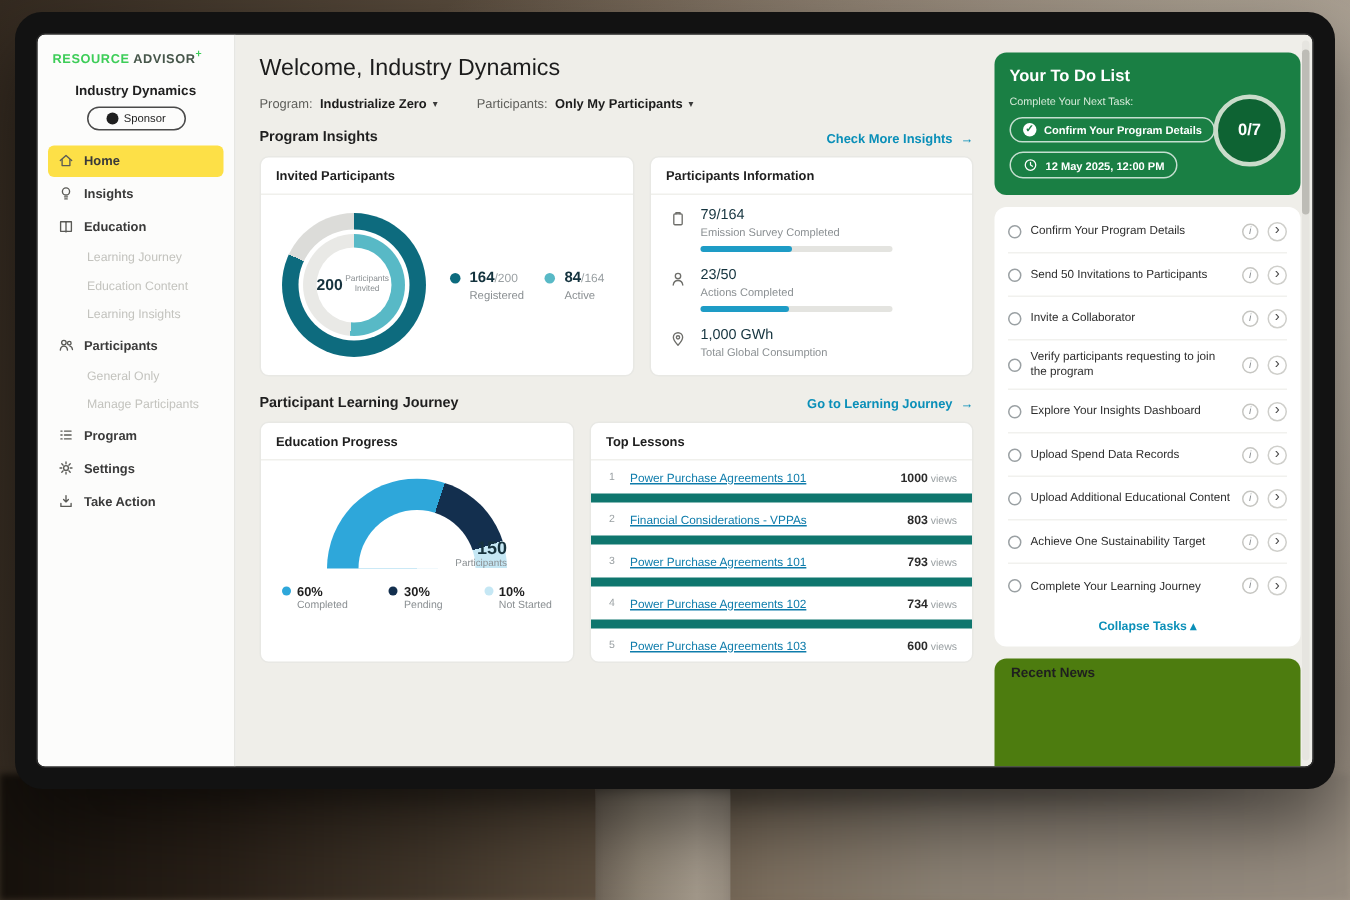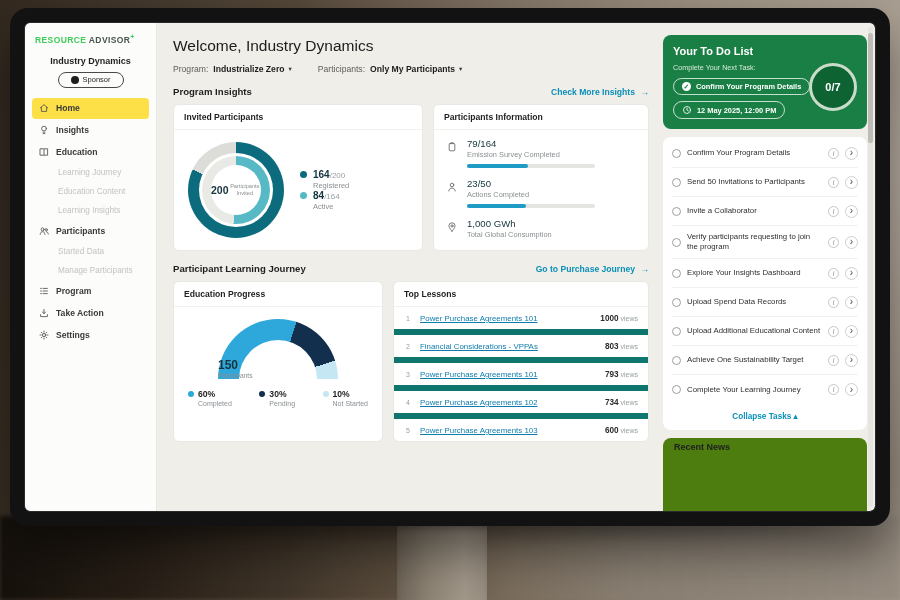--- a/index.html
+++ b/index.html
@@ -56,21 +56,21 @@
   .invited{flex:0 0 250px}
   .inv-body{display:flex;align-items:center;padding:12px 10px}
   .donut{position:relative;width:96px;height:96px;margin-left:4px}
   .ring{position:absolute;border-radius:50%}
   .r1{inset:0}
   .h1{inset:11px;background:#fff}
   .r2{inset:14px}
   .h2c{inset:23px;background:#fff;display:flex;flex-direction:row;align-items:center;justify-content:center;text-align:center}
   .d-val{font-size:10.5px;font-weight:bold;color:#17333e}
   .d-lab{font-size:5.6px;color:#8a8f92;line-height:1.25;width:40px}
-  .leg{display:flex;flex-direction:column;gap:0;justify-content:center;margin-left:16px}
+  .leg{display:flex;flex-direction:row;gap:14px;justify-content:center;margin-left:16px}
   .leg-item{display:flex;align-items:flex-start;gap:6px}
   .leg-dot{width:7px;height:7px;border-radius:50%;margin-top:2px;flex-shrink:0}
   .leg-val{font-size:10px;font-weight:bold;color:#14333e}
   .leg-val span{font-size:8px;color:#9aa0a3;font-weight:normal}
   .leg-lab{font-size:7.5px;color:#8a8f92;margin-top:1px}
 
   
   .pinfo{flex:1}
   .info-row{display:flex;gap:9px;padding:8px 12px 2px;align-items:flex-start}
   .info-icon{width:12px;height:12px;color:#6e6e6a;margin-top:1px;flex-shrink:0}
@@ -78,21 +78,21 @@
   .info-val{font-size:9.6px;font-weight:normal;color:#14333e}
   .info-lab{font-size:7.4px;color:#8a8f92;margin-top:1px}
   .bar{width:128px;height:4px;background:#e4e4e0;border-radius:2px;margin-top:5px}
   .bar i{display:block;height:100%;border-radius:2px}
 
   
   .edu{flex:0 0 210px}
   .gauge{position:relative;width:120px;height:60px;overflow:hidden;margin:12px auto 0}
   .gauge .disc{position:absolute;width:120px;height:120px;border-radius:50%}
   .gauge .hole{position:absolute;left:21px;top:21px;width:78px;height:78px;border-radius:50%;background:#fff}
-  .g-center{position:absolute;left:0;right:0;bottom:0;text-align:left}
+  .g-center{position:absolute;left:0;right:0;bottom:0;text-align:right}
   .g-val{font-size:12px;font-weight:bold;color:#17333e}
   .g-lab{font-size:6.6px;color:#8a8f92}
   .glegend{display:flex;justify-content:space-between;padding:10px 14px 0}
   .gl-item{display:flex;gap:4px;align-items:flex-start}
   .gl-dot{width:6px;height:6px;border-radius:50%;margin-top:2px;flex-shrink:0}
   .gl-pct{font-size:8.6px;font-weight:bold;color:#1f1f1f}
   .gl-lab{font-size:7px;color:#8a8f92;margin-top:1px}
 
   
   .lessons{flex:1}
@@ -195,50 +195,50 @@
               <svg viewBox="0 0 12 12" fill="none" stroke="currentColor" stroke-width="0.9" stroke-linecap="round" stroke-linejoin="round">
                 <circle cx="4.6" cy="4.4" r="1.5"></circle>
                 <path d="M2.2 9.4c.2-1.8 1.1-2.7 2.4-2.7s2.2.9 2.4 2.7"></path>
                 <circle cx="8.2" cy="4.8" r="1.2"></circle>
                 <path d="M8.6 6.8c1 .2 1.5 1 1.7 2.2"></path>
               </svg>
             </span>
             <span class="mi-label">Participants</span>
           </div>
           <div class="menu-item indent">
-            <span class="mi-label">Started Data</span>
+            <span class="mi-label">General Only</span>
           </div>
           <div class="menu-item indent">
             <span class="mi-label">Manage Participants</span>
           </div>
           <div class="menu-item">
             <span class="mi-icon">
               <svg viewBox="0 0 12 12" fill="none" stroke="currentColor" stroke-width="0.9" stroke-linecap="round" stroke-linejoin="round">
                 <path d="M2.6 3.4h.8M5 3.4h4.4M2.6 6h.8M5 6h4.4M2.6 8.6h.8M5 8.6h4.4"></path>
               </svg>
             </span>
             <span class="mi-label">Program</span>
           </div>
           <div class="menu-item">
             <span class="mi-icon">
               <svg viewBox="0 0 12 12" fill="none" stroke="currentColor" stroke-width="0.9" stroke-linecap="round" stroke-linejoin="round">
+                <circle cx="6" cy="6" r="1.6"></circle>
+                <path d="M6 2v1.2M6 8.8V10M2 6h1.2M8.8 6H10M3.2 3.2l.9.9M7.9 7.9l.9.9M8.8 3.2l-.9.9M4.1 7.9l-.9.9"></path>
+              </svg>
+            </span>
+            <span class="mi-label">Settings</span>
+          </div>
+          <div class="menu-item">
+            <span class="mi-icon">
+              <svg viewBox="0 0 12 12" fill="none" stroke="currentColor" stroke-width="0.9" stroke-linecap="round" stroke-linejoin="round">
                 <path d="M6 2.4v4.2M4.4 5 6 6.6 7.6 5"></path>
                 <path d="M2.6 7.6v2h6.8v-2"></path>
               </svg>
             </span>
             <span class="mi-label">Take Action</span>
-          </div>
-          <div class="menu-item">
-            <span class="mi-icon">
-              <svg viewBox="0 0 12 12" fill="none" stroke="currentColor" stroke-width="0.9" stroke-linecap="round" stroke-linejoin="round">
-                <circle cx="6" cy="6" r="1.6"></circle>
-                <path d="M6 2v1.2M6 8.8V10M2 6h1.2M8.8 6H10M3.2 3.2l.9.9M7.9 7.9l.9.9M8.8 3.2l-.9.9M4.1 7.9l-.9.9"></path>
-              </svg>
-            </span>
-            <span class="mi-label">Settings</span>
           </div>
         </div>
   </div>
 
   <div class="main">
     <div class="welcome">Welcome, Industry Dynamics</div>
 
     <div class="filters">
       <div class="filter">
         <span>Program:</span>
@@ -331,21 +331,21 @@
                   <div class="info-lab">Total Global Consumption</div>
                 </div>
               </div>
             </div>
       </div>
     </div>
 
     <div class="sec">
       <h2>Participant Learning Journey</h2>
       <span class="seclink">
-        <span>Go to Purchase Journey</span>
+        <span>Go to Learning Journey</span>
         <span class="arr">→</span>
       </span>
     </div>
 
     <div class="cards">
       <div class="card edu">
         <h3>Education Progress</h3>
         <div class="gauge">
           <div class="disc" style="background: conic-gradient(from 270deg, rgb(46, 167, 218) 0%, rgb(46, 167, 218) 30%, rgb(19, 47, 78) 30%, rgb(19, 47, 78) 45%, rgb(197, 231, 244) 45%, rgb(197, 231, 244) 50%, transparent 50%, transparent 100%);"></div>
           <div class="hole"></div>

